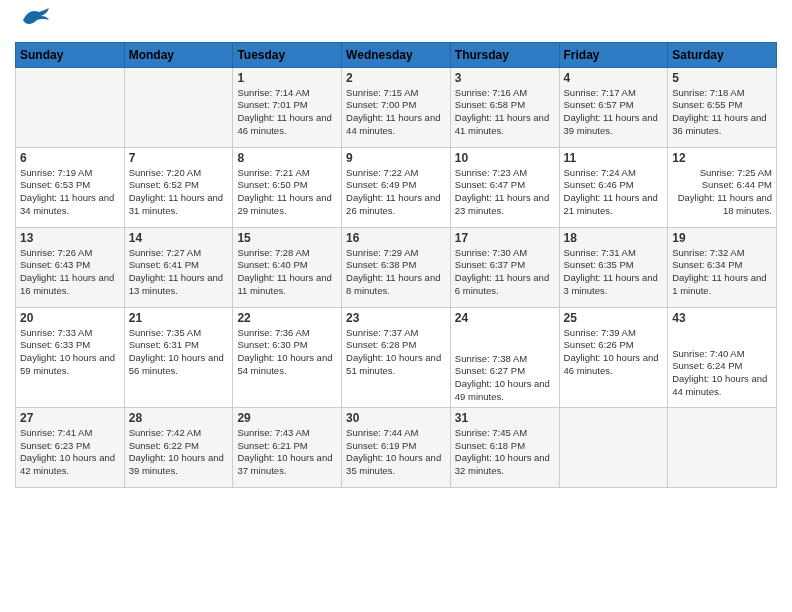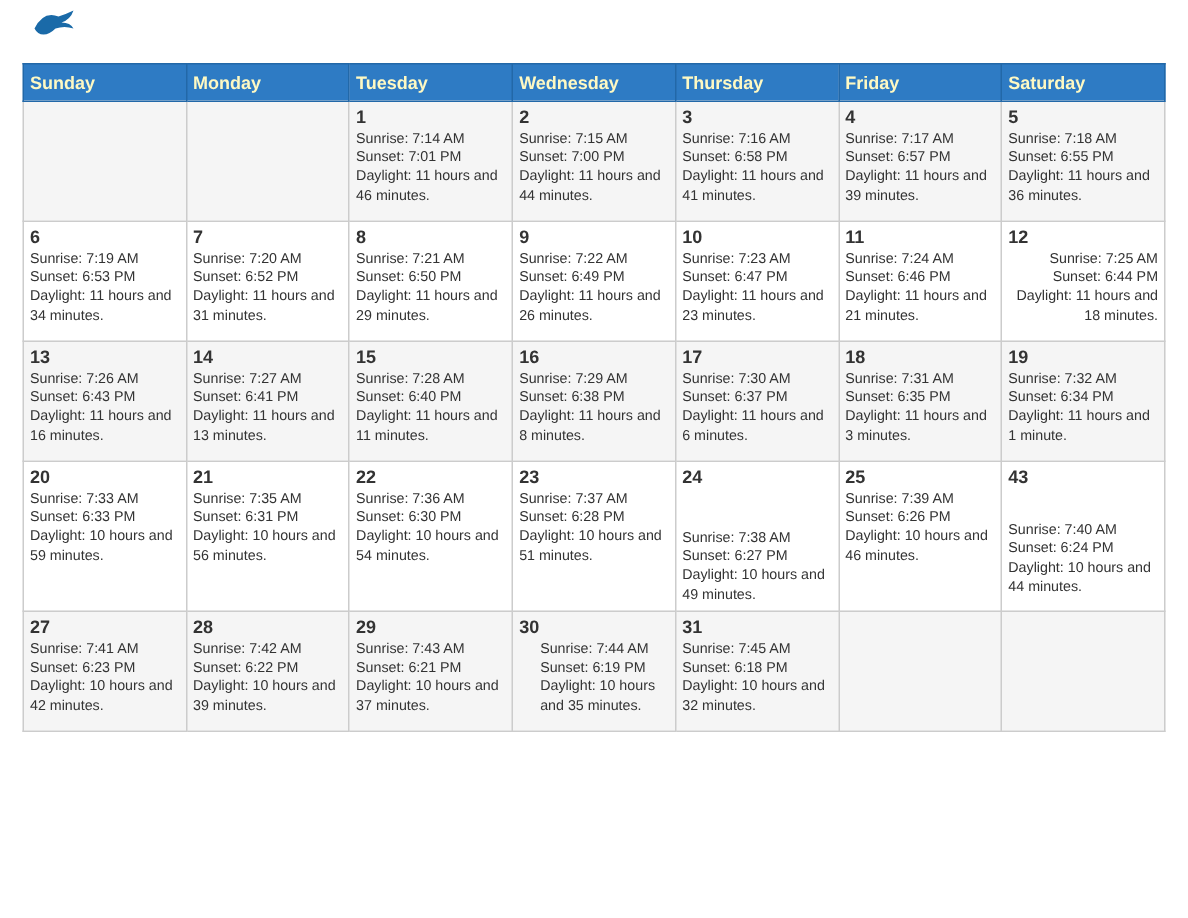--- a/index.html
+++ b/index.html
@@ -34,21 +34,21 @@
       font-size: 14px;
       color: #555;
     }
     table {
       width: 100%;
       border-collapse: collapse;
       table-layout: fixed;
     }
     thead tr th {
       background-color: #2e7bc4;
-      color: #fef9c3;
+      color: #000000;
       font-size: 12px;
       font-weight: bold;
       padding: 5px 4px;
       text-align: left;
       border: 1px solid #2268a8;
     }
     tbody tr td {
       vertical-align: top;
       border: 1px solid #ccc;
       padding: 3px 4px;
@@ -293,21 +293,21 @@
 Daylight: 10 hours and 39 minutes.</div>
         </td>
         <td>
           <span class="day-number">29</span>
           <div class="cell-text" style="white-space: pre-line;">Sunrise: 7:43 AM
 Sunset: 6:21 PM
 Daylight: 10 hours and 37 minutes.</div>
         </td>
         <td>
           <span class="day-number">30</span>
-          <div class="cell-text" style="white-space: pre-line; margin-left: 14px;">Sunrise: 7:44 AM
+          <div class="cell-text" style="white-space: pre-line;">Sunrise: 7:44 AM
 Sunset: 6:19 PM
 Daylight: 10 hours and 35 minutes.</div>
         </td>
         <td>
           <span class="day-number">31</span>
           <div class="cell-text" style="white-space: pre-line;">Sunrise: 7:45 AM
 Sunset: 6:18 PM
 Daylight: 10 hours and 32 minutes.</div>
         </td>
         <td></td>

